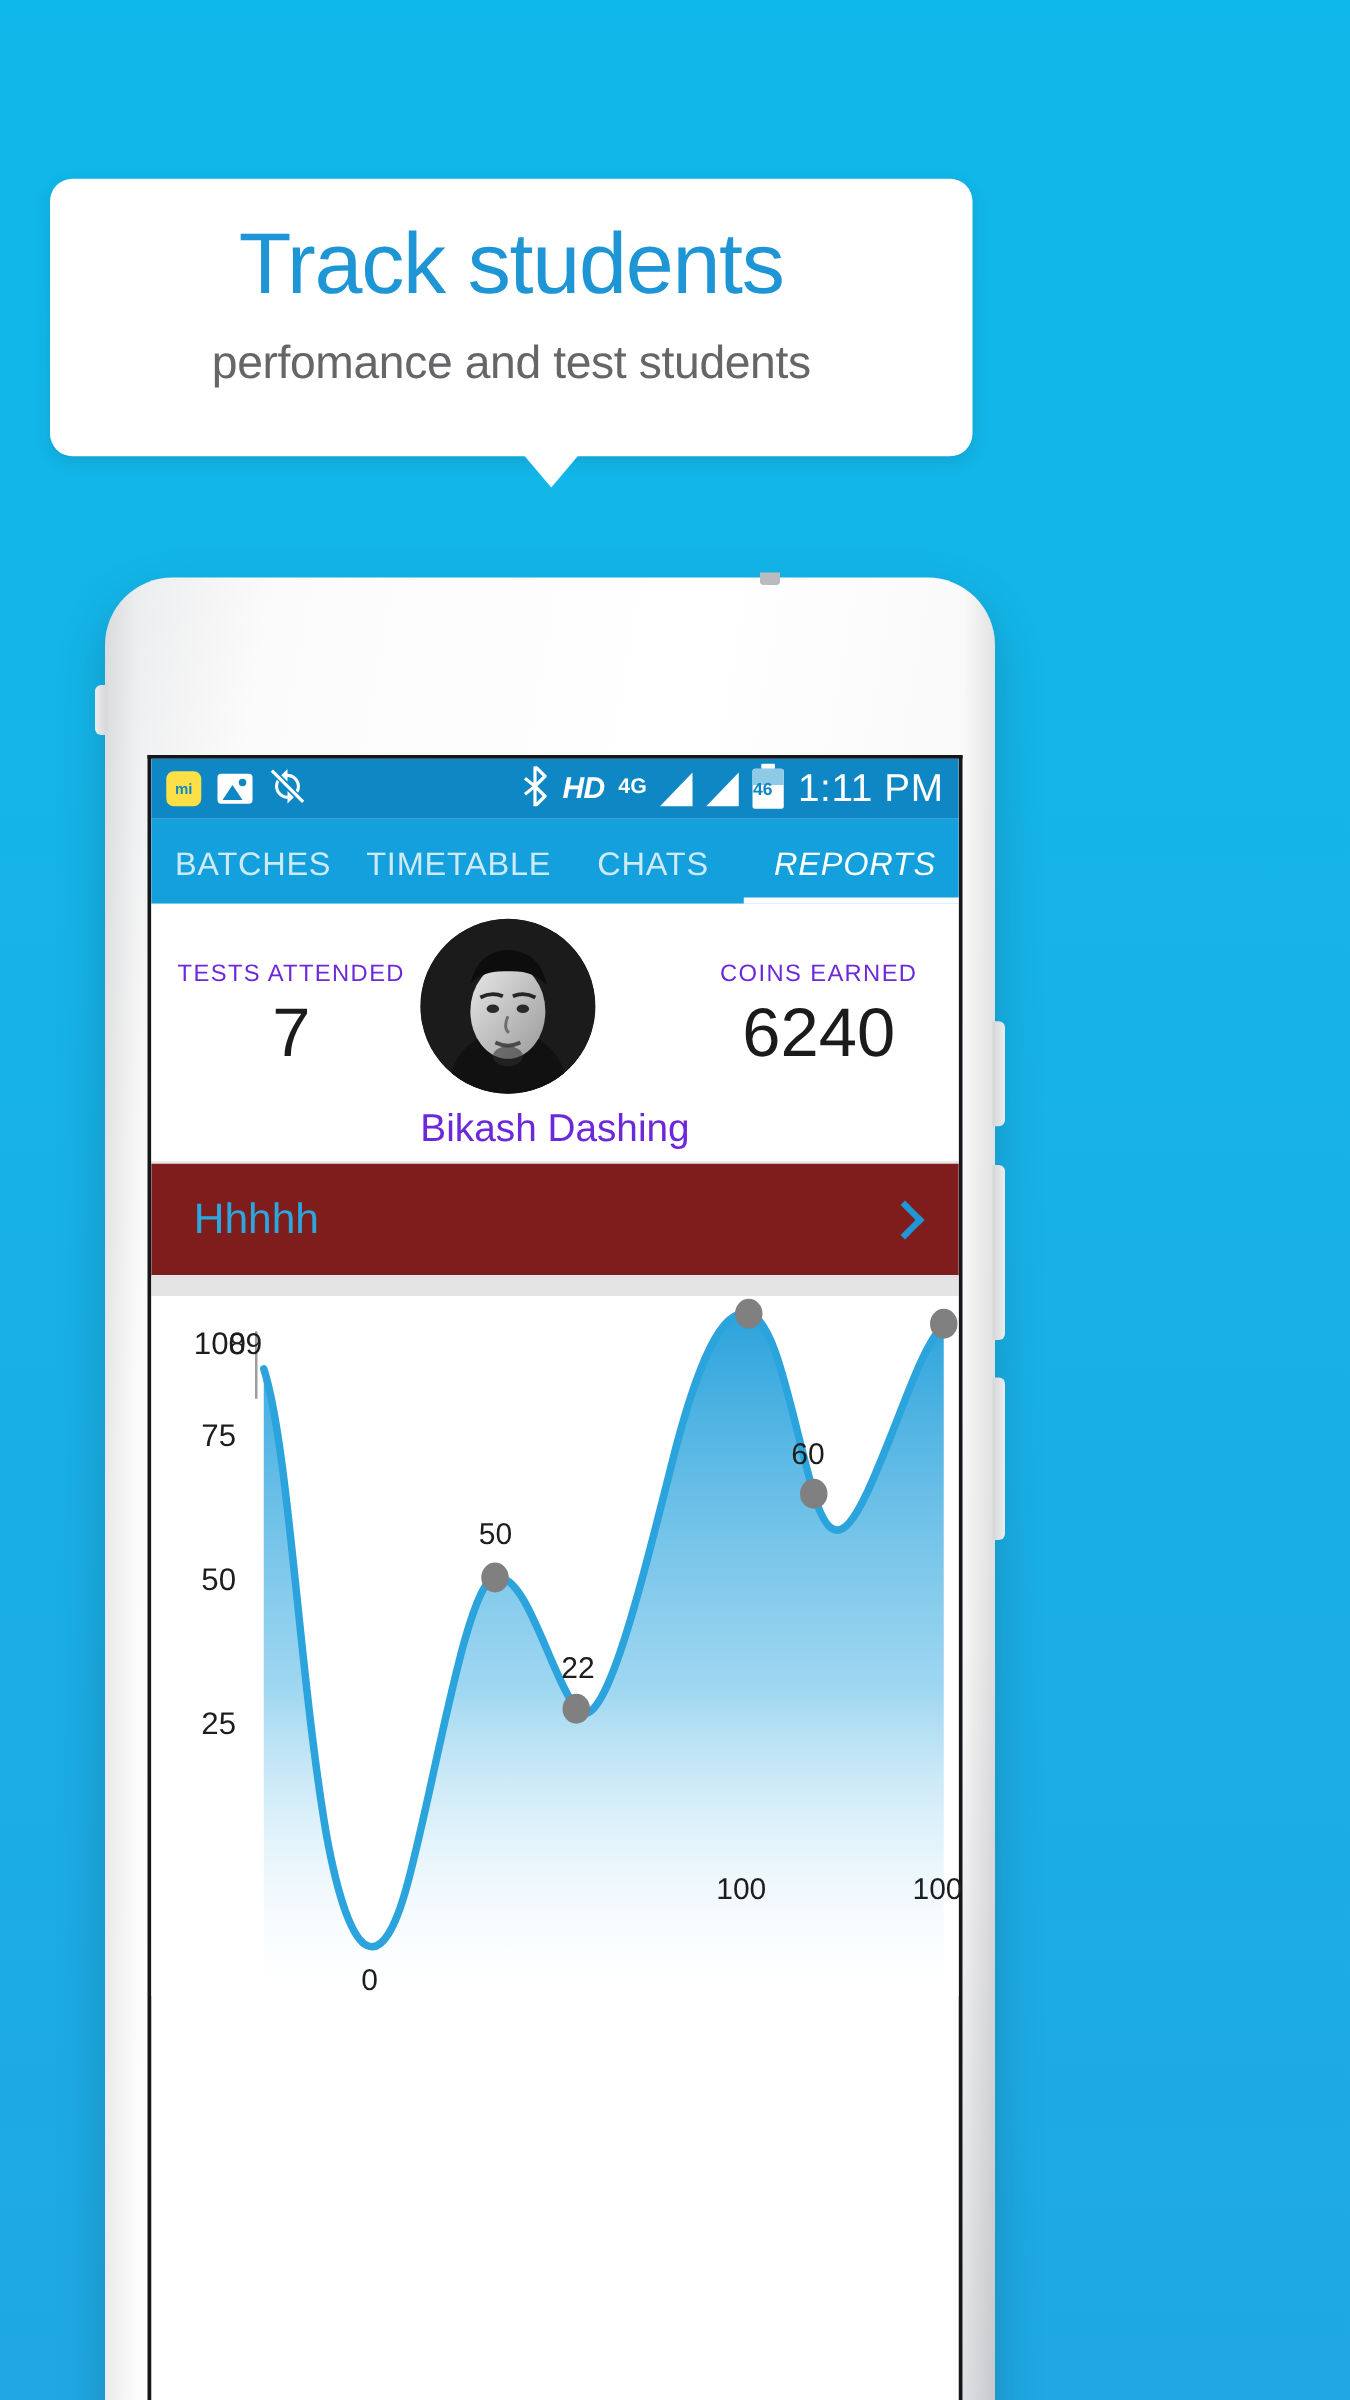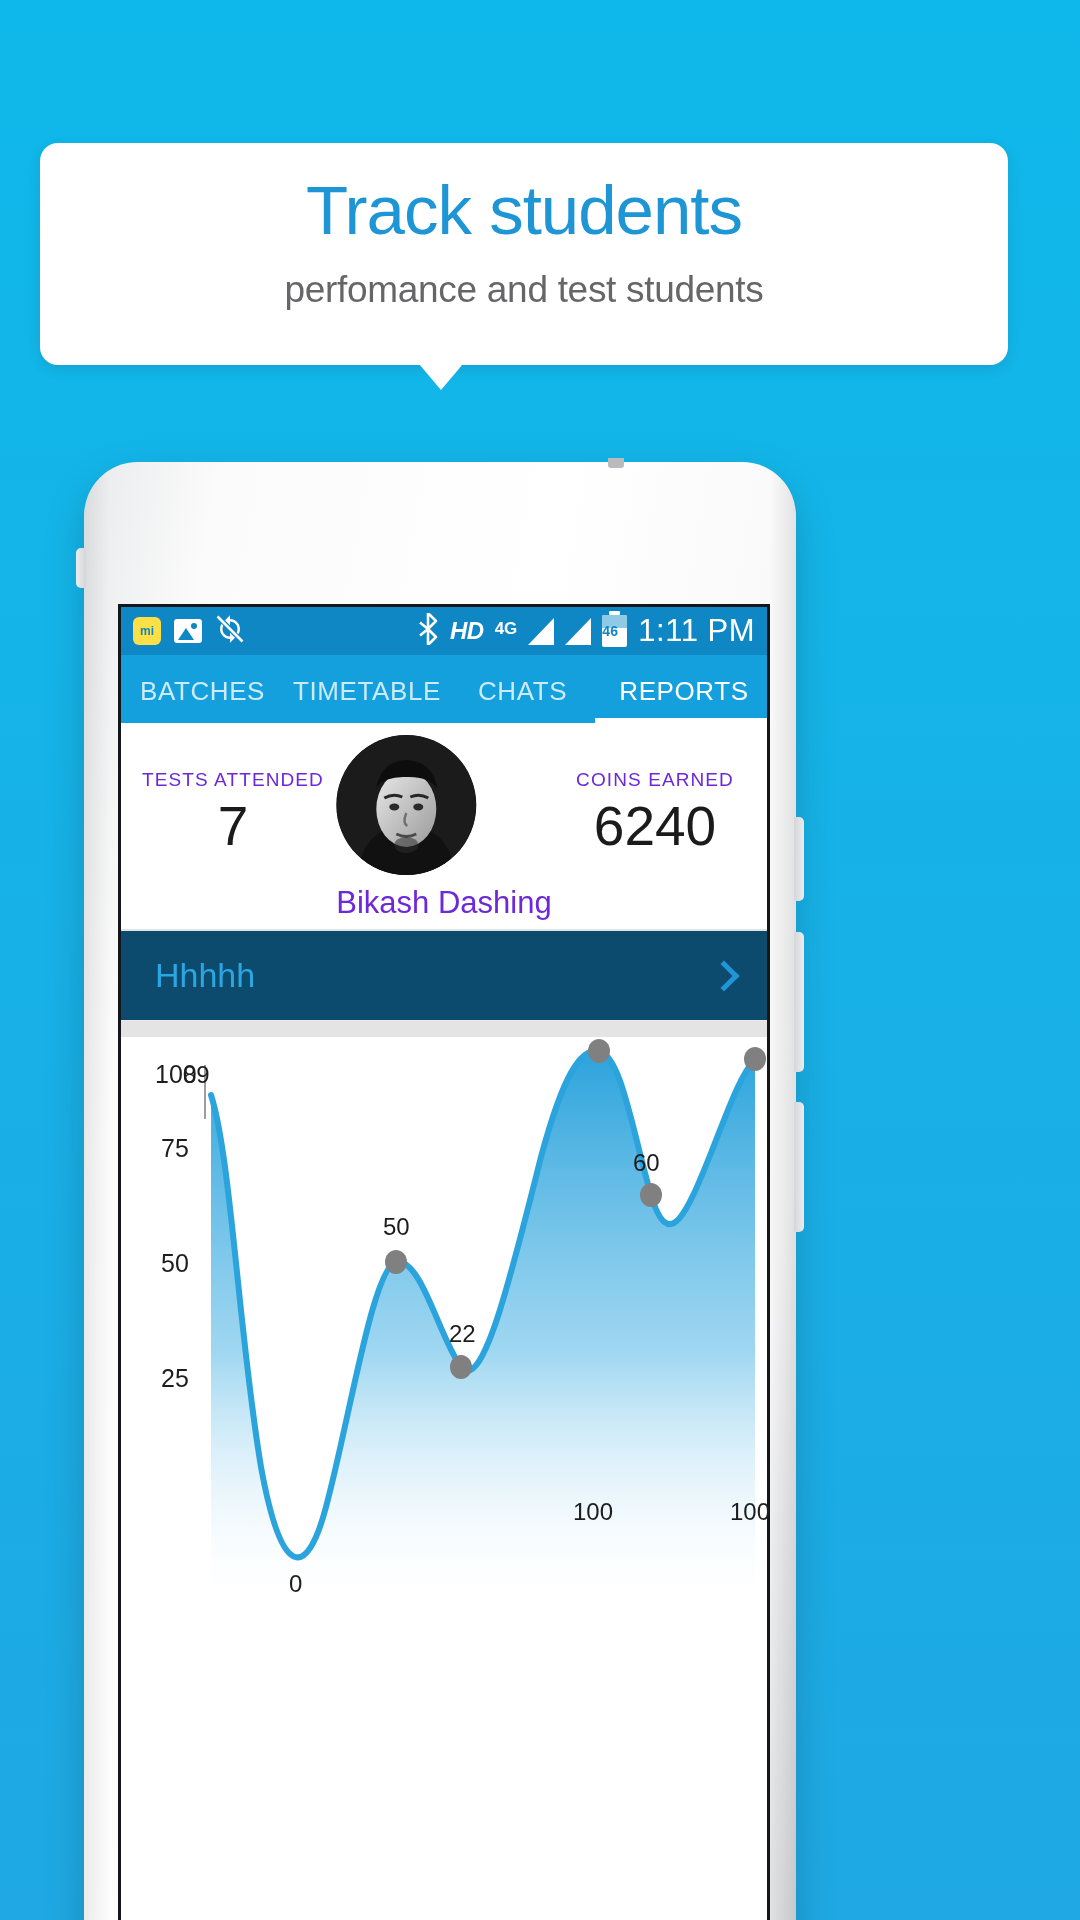--- a/index.html
+++ b/index.html
@@ -6,21 +6,21 @@
   html,body { width:1080px; height:1920px; }
   body {
     font-family:"Liberation Sans", sans-serif;
     background:linear-gradient(180deg,#0fb8ea 0%,#15b4e8 35%,#1aaee6 65%,#1fa8e3 100%);
     overflow:hidden;
     position:relative;
   }
 
   
   .bubble {
-    position:absolute; left:40px; top:143px; width:968px; height:222px;
+    position:absolute; left:40px; top:143px; width:738px; height:222px;
     background:#ffffff; border-radius:18px;
     box-shadow:0 4px 14px rgba(0,0,0,0.10);
   }
   .bubble-title {
     text-align:center; color:#1e95d4; font-size:69px; font-weight:400;
     letter-spacing:-1px; padding-top:32px; line-height:1.05;
   }
   .bubble-sub {
     text-align:center; color:#666668; font-size:37px; font-weight:400;
     padding-top:22px; letter-spacing:-0.3px;
@@ -123,21 +123,21 @@
     height:68px; background:#13a0dd; display:flex; align-items:flex-end;
     position:relative;
   }
   .tab{
     flex:0 0 auto; color:#cdeaf8; font-size:26px; letter-spacing:0.6px;
     padding:0 0 16px 0; text-align:center; white-space:nowrap;
   }
   .tab.t1{ width:163px; }
   .tab.t2{ width:166px; }
   .tab.t3{ width:145px; }
-  .tab.t4{ width:178px; color:#ffffff; position:relative; }
+  .tab.t4{ width:178px; color:#ffffff; position:relative;font-style:italic; }
   .tab.t4:after{
     content:""; position:absolute; left:0; bottom:0; width:100%; height:5px;
     background:#ffffff;
   }
 
   
   .stats{
     height:206px; background:#ffffff; position:relative;
     display:flex; align-items:flex-start; justify-content:space-between;
     padding:0 14px;
@@ -157,21 +157,21 @@
 
   
   .batch-band{
     height:70px; background:#e4e4e4; display:flex; align-items:center;
     padding-left:34px;
   }
   .batch-band span{ font-size:26px; color:#777777; letter-spacing:1.4px; }
 
   
   .batch-row{
-    height:90px; background:#0c4a6e; display:flex; align-items:center;
+    height:90px; background:#7f1d1d; display:flex; align-items:center;
     padding:0 32px 0 34px; justify-content:space-between;
     border-bottom:1px solid #e9e9e9;
   }
   .batch-name{ font-size:34px; color:#2aa7e0; }
   .chev{ width:22px; height:22px; border-right:5px solid #2196d6; border-bottom:5px solid #2196d6;
          transform:rotate(-45deg); }
 
   .gap-band{ height:16px; background:#e4e4e4; }
 
   

